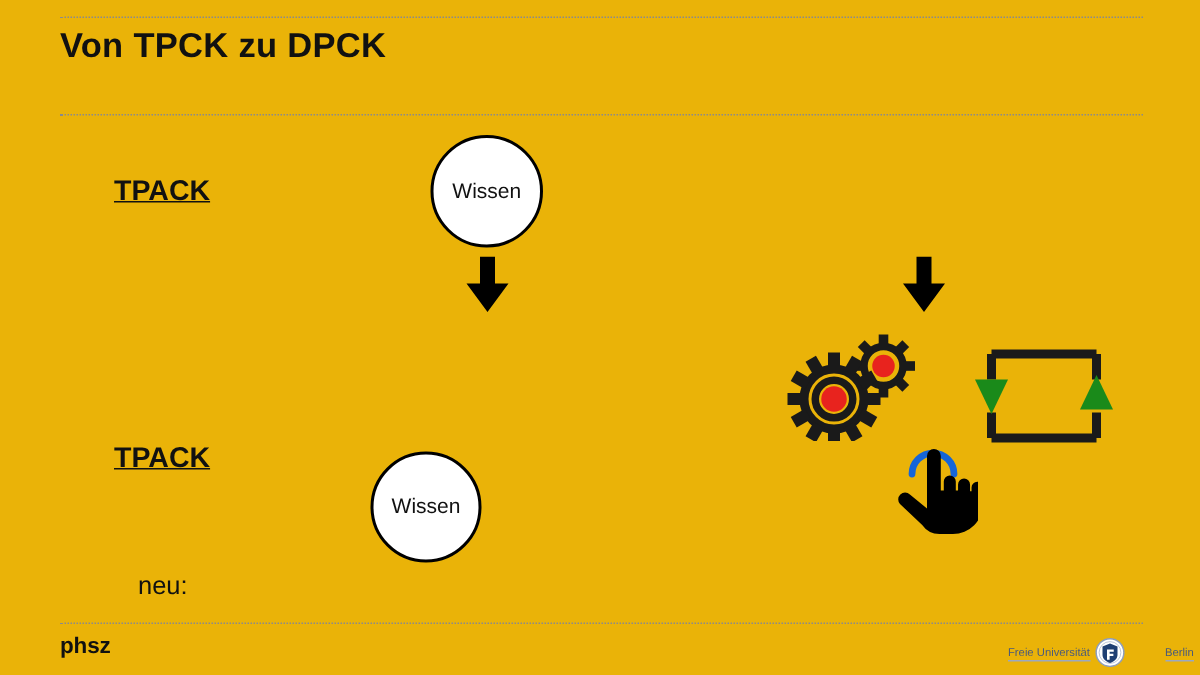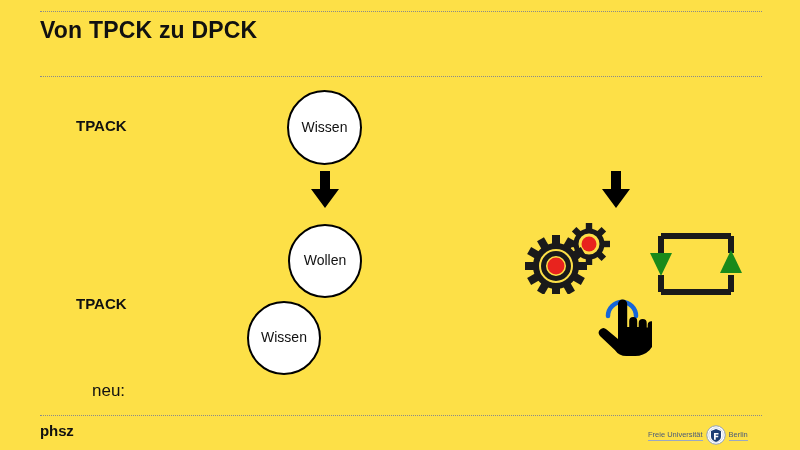--- a/index.html
+++ b/index.html
@@ -8,21 +8,21 @@
     background: #ffffff;
   }
   body {
     font-family: "Liberation Sans", sans-serif;
     color: #000000;
   }
   #slide {
     position: relative;
     width: 800px;
     height: 450px;
-    background: #fde047;
+    background: #eab308;
     overflow: hidden;
   }
   .dotted-rule {
     position: absolute;
     border-top: 1.5px dotted #8a8a8a;
     height: 0;
   }
   #rule-top    { left: 40px;  top: 11px;  width: 722px; }
   #rule-under-title { left: 40px; top: 76px; width: 722px; }
   #rule-bottom { left: 40px;  top: 415px; width: 722px; }
@@ -33,24 +33,25 @@
     top: 17px;
     font-size: 23px;
     font-weight: bold;
     letter-spacing: 0.2px;
     color: #111111;
     white-space: nowrap;
   }
 
   .row-label {
     position: absolute;
-    font-size: 15px;
+    font-size: 19px;
     font-weight: bold;
     color: #111111;
     white-space: nowrap;
+    text-decoration: underline;
   }
   #label-tpack { left: 76px; top: 117px; }
   #label-dpack { left: 76px; top: 295px; }
 
   #label-neu {
     position: absolute;
     left: 92px;
     top: 381px;
     font-size: 17px;
     font-weight: normal;
@@ -119,20 +120,21 @@
     display: flex;
     align-items: center;
     gap: 3px;
   }
   #fu-logo .fu-word {
     font-size: 7.5px;
     color: #4a5a7a;
     border-bottom: 1px solid #9aa8c2;
     padding-bottom: 1px;
     white-space: nowrap;
+    margin-left: 24px;
   }
   #fu-seal {
     width: 20px;
     height: 20px;
     flex: 0 0 20px;
   }
 </style>
 </head>
 <body>
 
@@ -149,21 +151,20 @@
   <div id="label-neu">neu:</div>
 
   <div class="circle" id="circle-wissen-top">Wissen</div>
 
   <div class="down-arrow" id="arrow-left">
     <svg width="34" height="38" viewBox="0 0 34 38" xmlns="http://www.w3.org/2000/svg">
       <polygon points="12,0 22,0 22,18 31,18 17,37 3,18 12,18" fill="#000000"></polygon>
     </svg>
   </div>
 
-  <div class="circle" id="circle-wollen">Wollen</div>
   <div class="circle" id="circle-wissen-bot">Wissen</div>
 
 
 
   <div class="down-arrow" id="arrow-right">
     <svg width="34" height="38" viewBox="0 0 34 38" xmlns="http://www.w3.org/2000/svg">
       <polygon points="12,0 22,0 22,18 31,18 17,37 3,18 12,18" fill="#000000"></polygon>
     </svg>
   </div>
 

